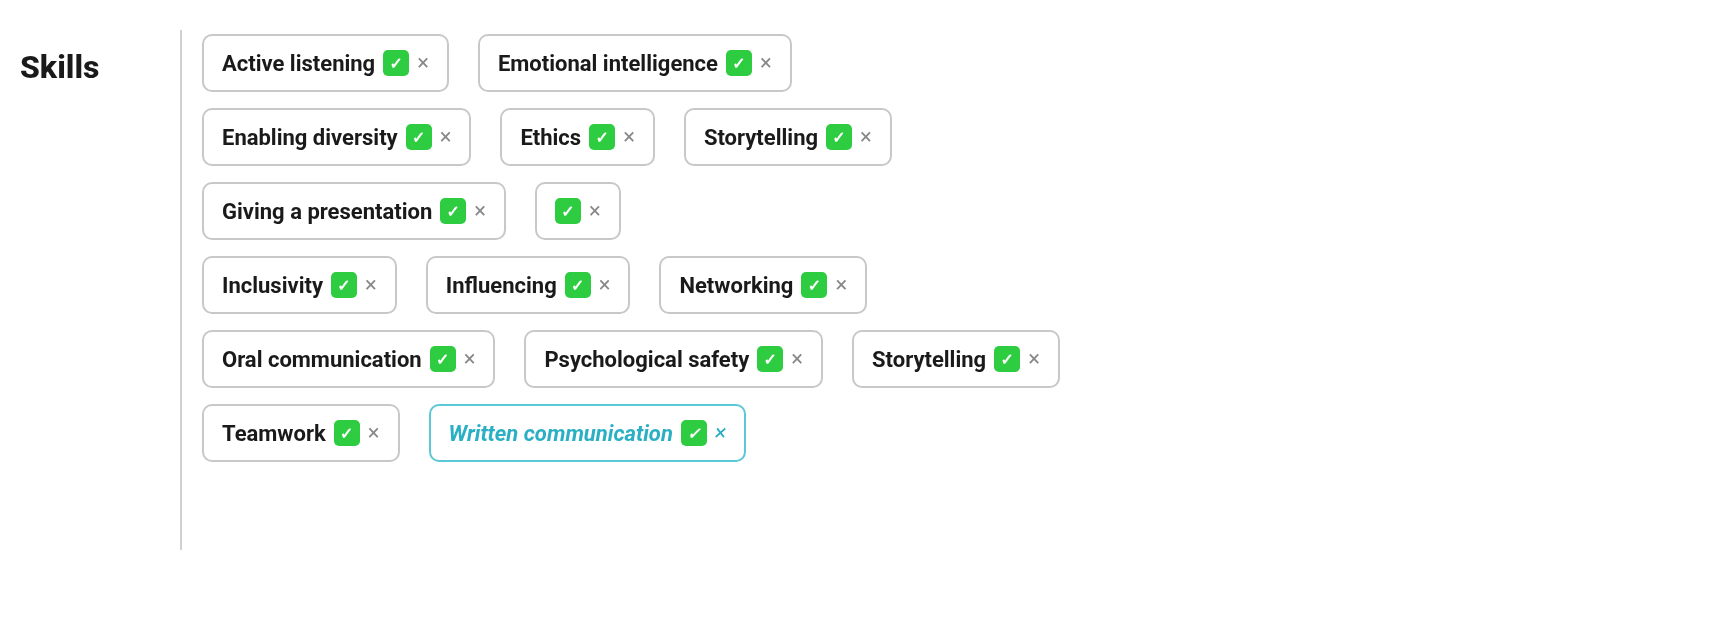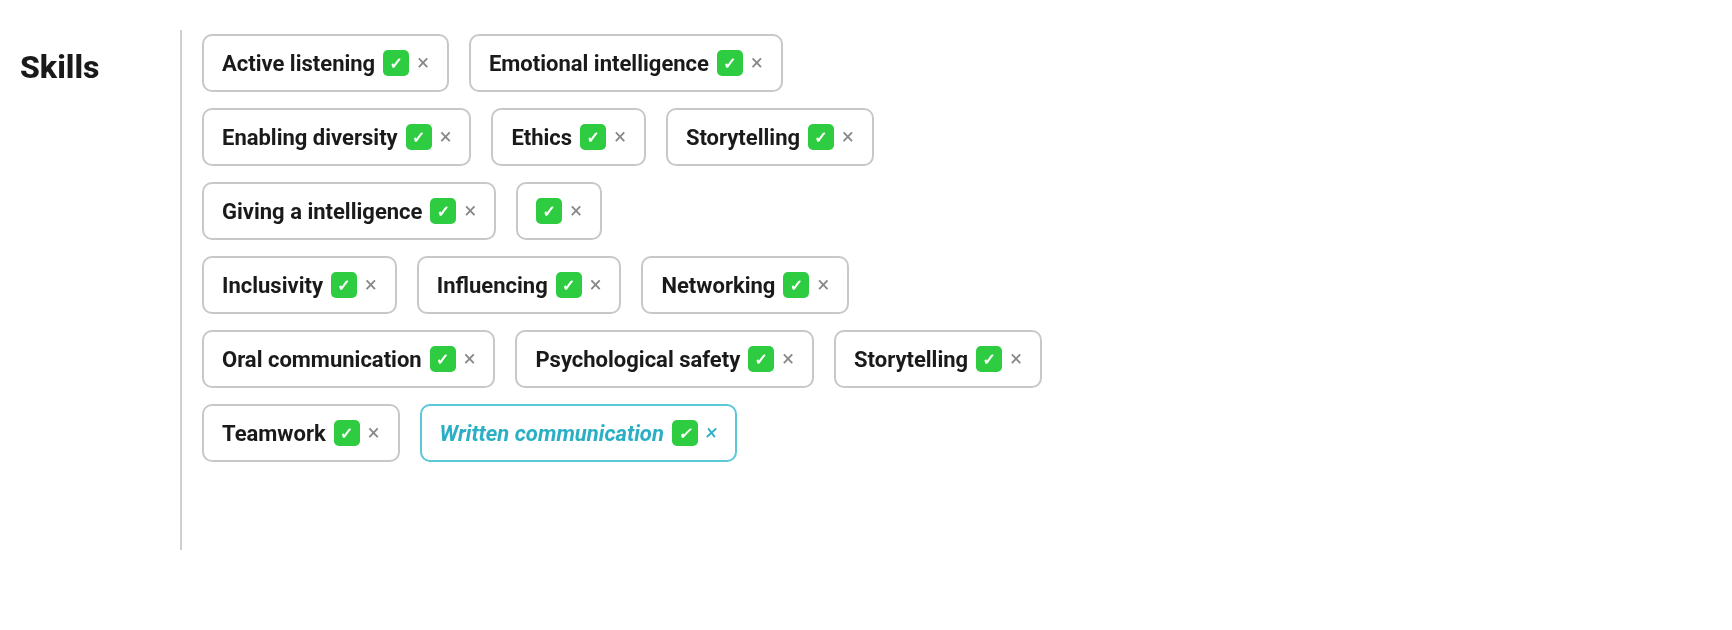--- a/index.html
+++ b/index.html
@@ -53,21 +53,21 @@
       display: flex;
       flex-direction: column;
       gap: 16px;
       flex: 1;
       padding-top: 4px;
     }
 
     .tags-row {
       display: flex;
       flex-wrap: nowrap;
-      gap: 20px;
+      gap: 29px;
       align-items: center;
     }
 
     .tag {
       display: inline-flex;
       align-items: center;
       gap: 8px;
       border: 2px solid #c8c8c8;
       border-radius: 10px;
       padding: 14px 18px;
@@ -155,21 +155,21 @@
           <span class="tag-close">×</span>
         </div>
         <div class="tag">
           <span class="tag-name">Storytelling</span>
           <span class="check-icon"></span>
           <span class="tag-close">×</span>
         </div>
       </div>
       <div class="tags-row">
         <div class="tag">
-          <span class="tag-name">Giving a intelligence</span>
+          <span class="tag-name">Giving a presentation</span>
           <span class="check-icon"></span>
           <span class="tag-close">×</span>
         </div>
         <div class="tag">
           <span class="check-icon"></span>
           <span class="tag-close">×</span>
         </div>
       </div>
       <div class="tags-row">
         <div class="tag">

